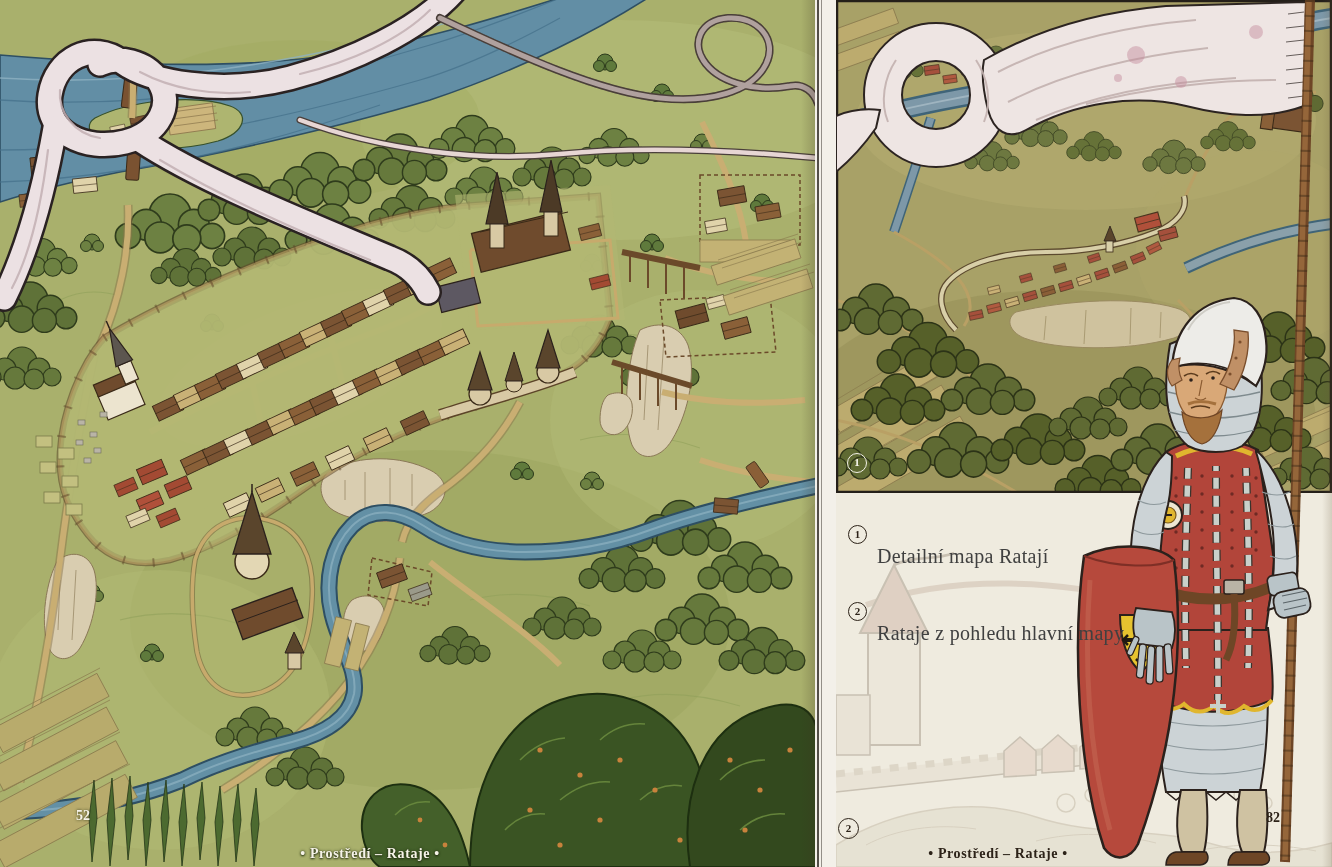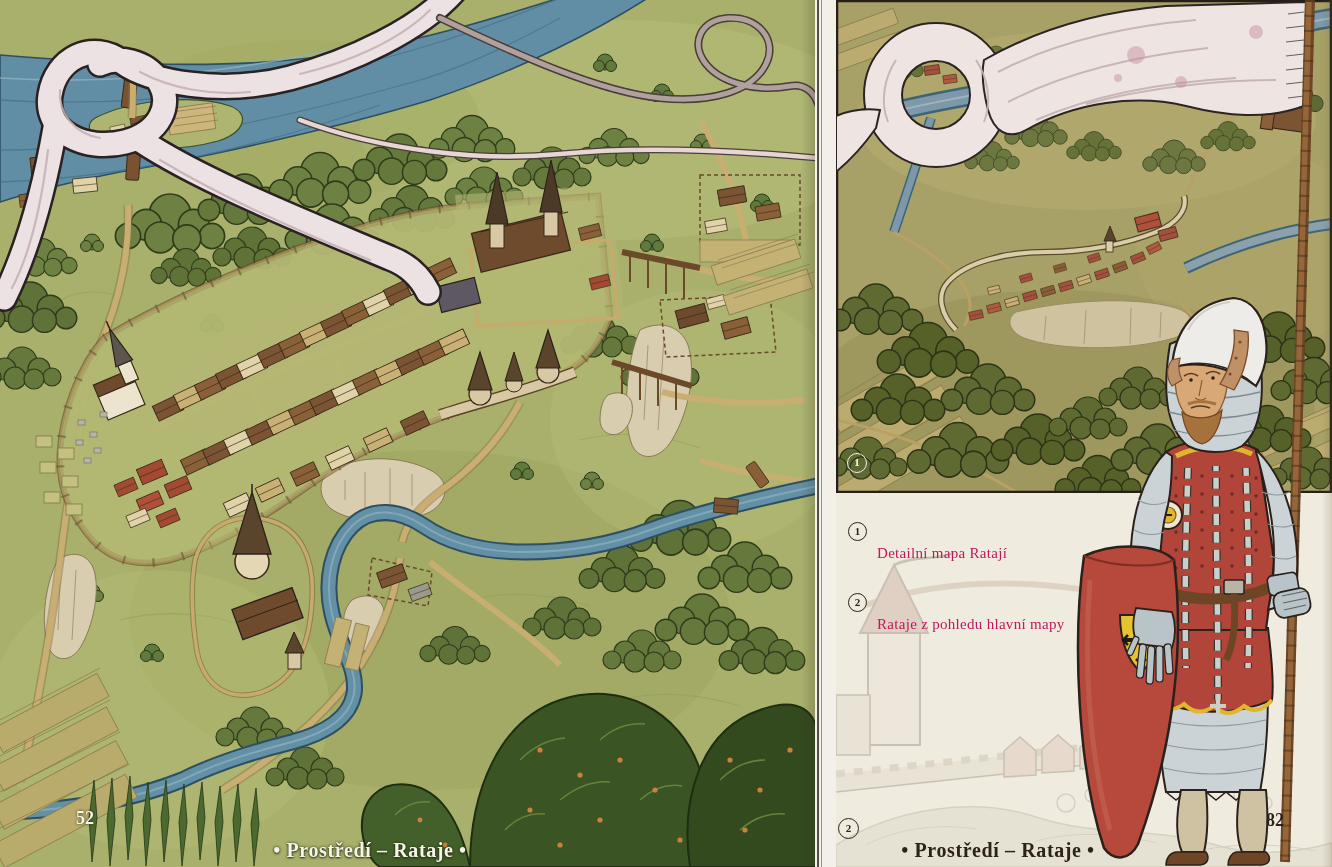--- a/index.html
+++ b/index.html
@@ -10,33 +10,33 @@
   .page-left::after{content:"";position:absolute;top:0;right:0;width:14px;height:100%;
       background:linear-gradient(to right,rgba(60,50,30,0),rgba(60,50,30,.22));pointer-events:none;}
   .gutter{position:absolute;left:815px;top:0;width:21px;height:867px;background:#f3f0e9;}
   .gutter::before{content:"";position:absolute;left:2px;top:0;width:2px;height:100%;background:rgba(30,24,18,.75);}
   .gutter::after{content:"";position:absolute;left:6px;top:0;width:1px;height:100%;background:rgba(30,24,18,.45);}
   .page-right{left:836px;width:496px;background:#efebdf;}
   .page-right::after{content:"";position:absolute;top:0;right:0;width:10px;height:100%;
       background:linear-gradient(to right,rgba(100,84,56,0),rgba(100,84,56,.2));pointer-events:none;}
   svg{display:block;}
   .abs{position:absolute;}
-  .footer{position:absolute;bottom:5px;font-size:20px;font-weight:bold;letter-spacing:.6px;}
+  .footer{position:absolute;bottom:5px;font-size:14px;font-weight:bold;letter-spacing:.6px;}
   .footer-left{left:0;width:740px;text-align:center;color:#f6f3e8;
       text-shadow:0 0 3px rgba(35,45,18,.95),0 1px 2px rgba(35,45,18,.9);}
   .footer-right{left:62px;width:200px;text-align:center;color:#2c2218;}
-  .pagenum{position:absolute;font-size:18px;font-weight:bold;}
+  .pagenum{position:absolute;font-size:14px;font-weight:bold;}
   .pagenum-left{left:76px;top:808px;color:#f6f3e8;text-shadow:0 0 3px rgba(35,45,18,.95);}
   .pagenum-right{left:430px;top:810px;color:#2c2218;}
   .legend{position:absolute;left:12px;top:500px;}
   .legend-row{display:flex;align-items:center;margin-bottom:9px;}
   .ring{display:inline-block;box-sizing:border-box;width:19px;height:19px;border-radius:50%;
       border:1.3px solid #2c2218;color:#2c2218;font-size:11px;line-height:16px;text-align:center;
       font-weight:bold;flex:0 0 auto;}
-  .legend-label{margin-left:10px;font-size:15px;color:#be185d;letter-spacing:.3px;margin-top:45px;}
+  .legend-label{margin-left:10px;font-size:20px;color:#404040;letter-spacing:.3px;margin-top:45px;}
   .map-marker{position:absolute;box-sizing:border-box;width:20px;height:20px;border-radius:50%;
       font-size:11px;line-height:17px;text-align:center;font-weight:bold;}
   .marker-white{left:11px;top:453px;border:1.6px solid rgba(250,248,240,.95);color:#faf8f0;}
   .marker-dark{left:2px;top:818px;width:21px;height:21px;border:1.4px solid #2c2218;color:#2c2218;line-height:18px;}
 </style>
 </head>
 <body>
 
 <div class="spread">
 

